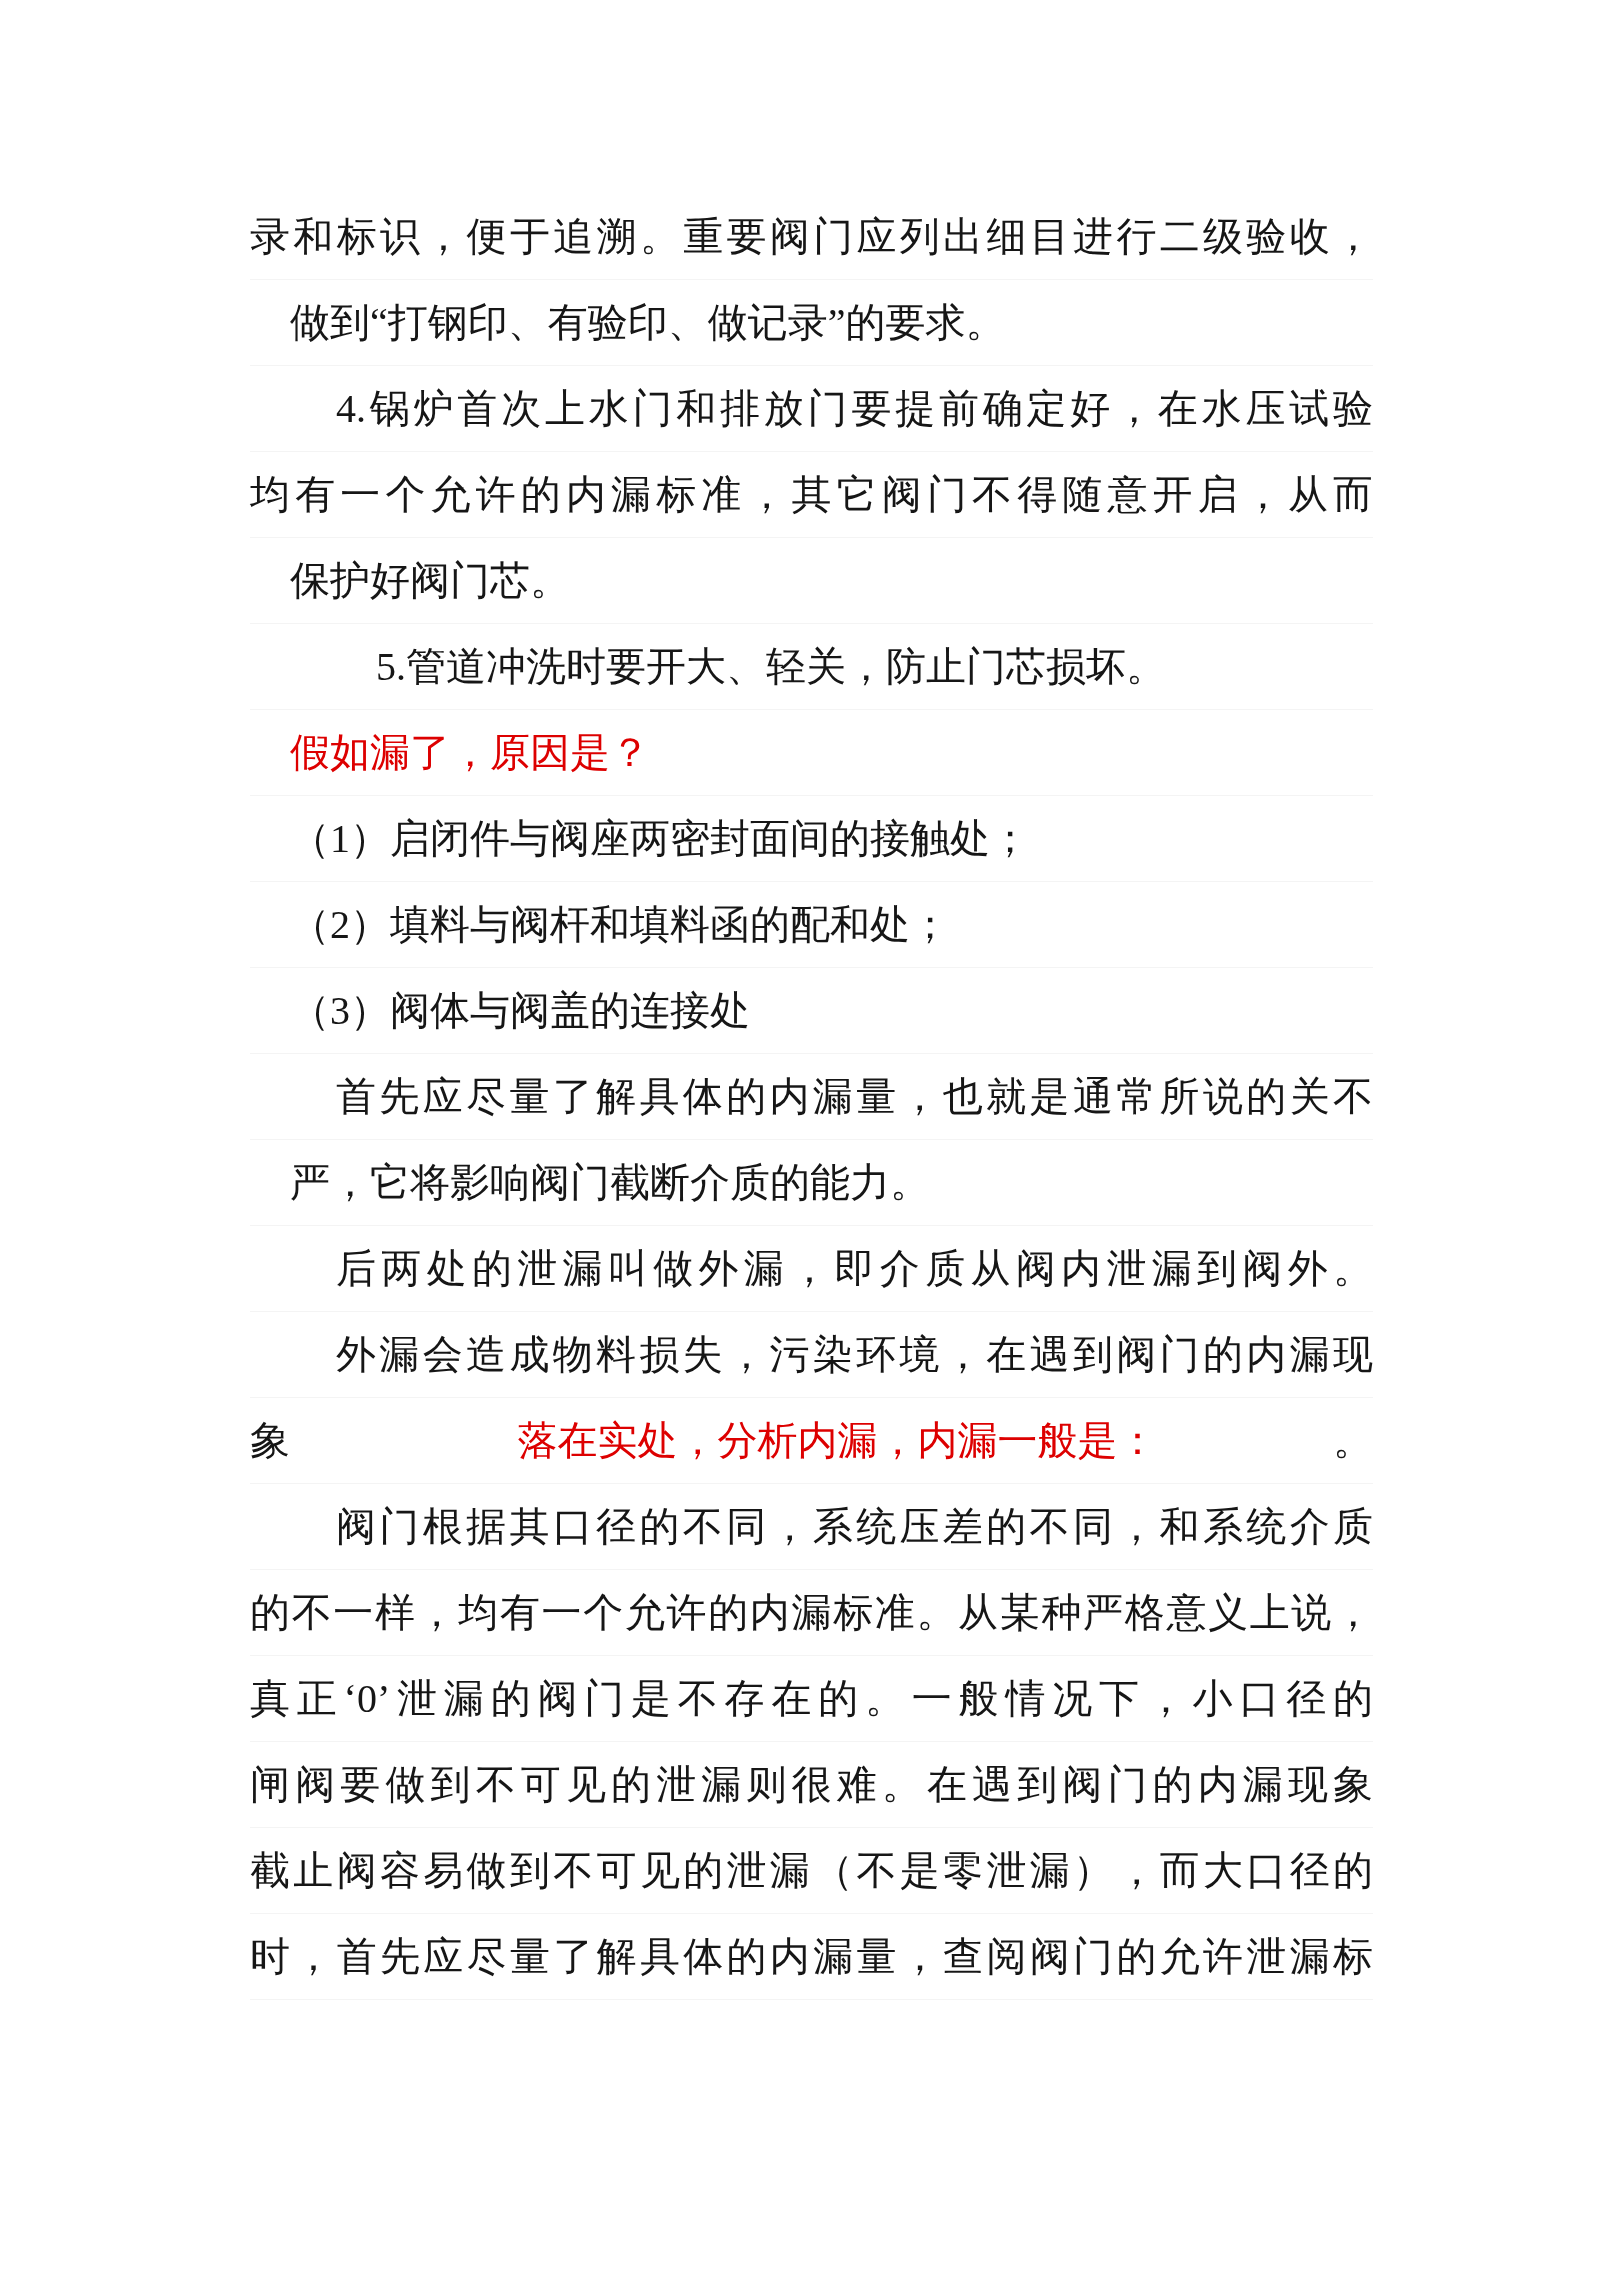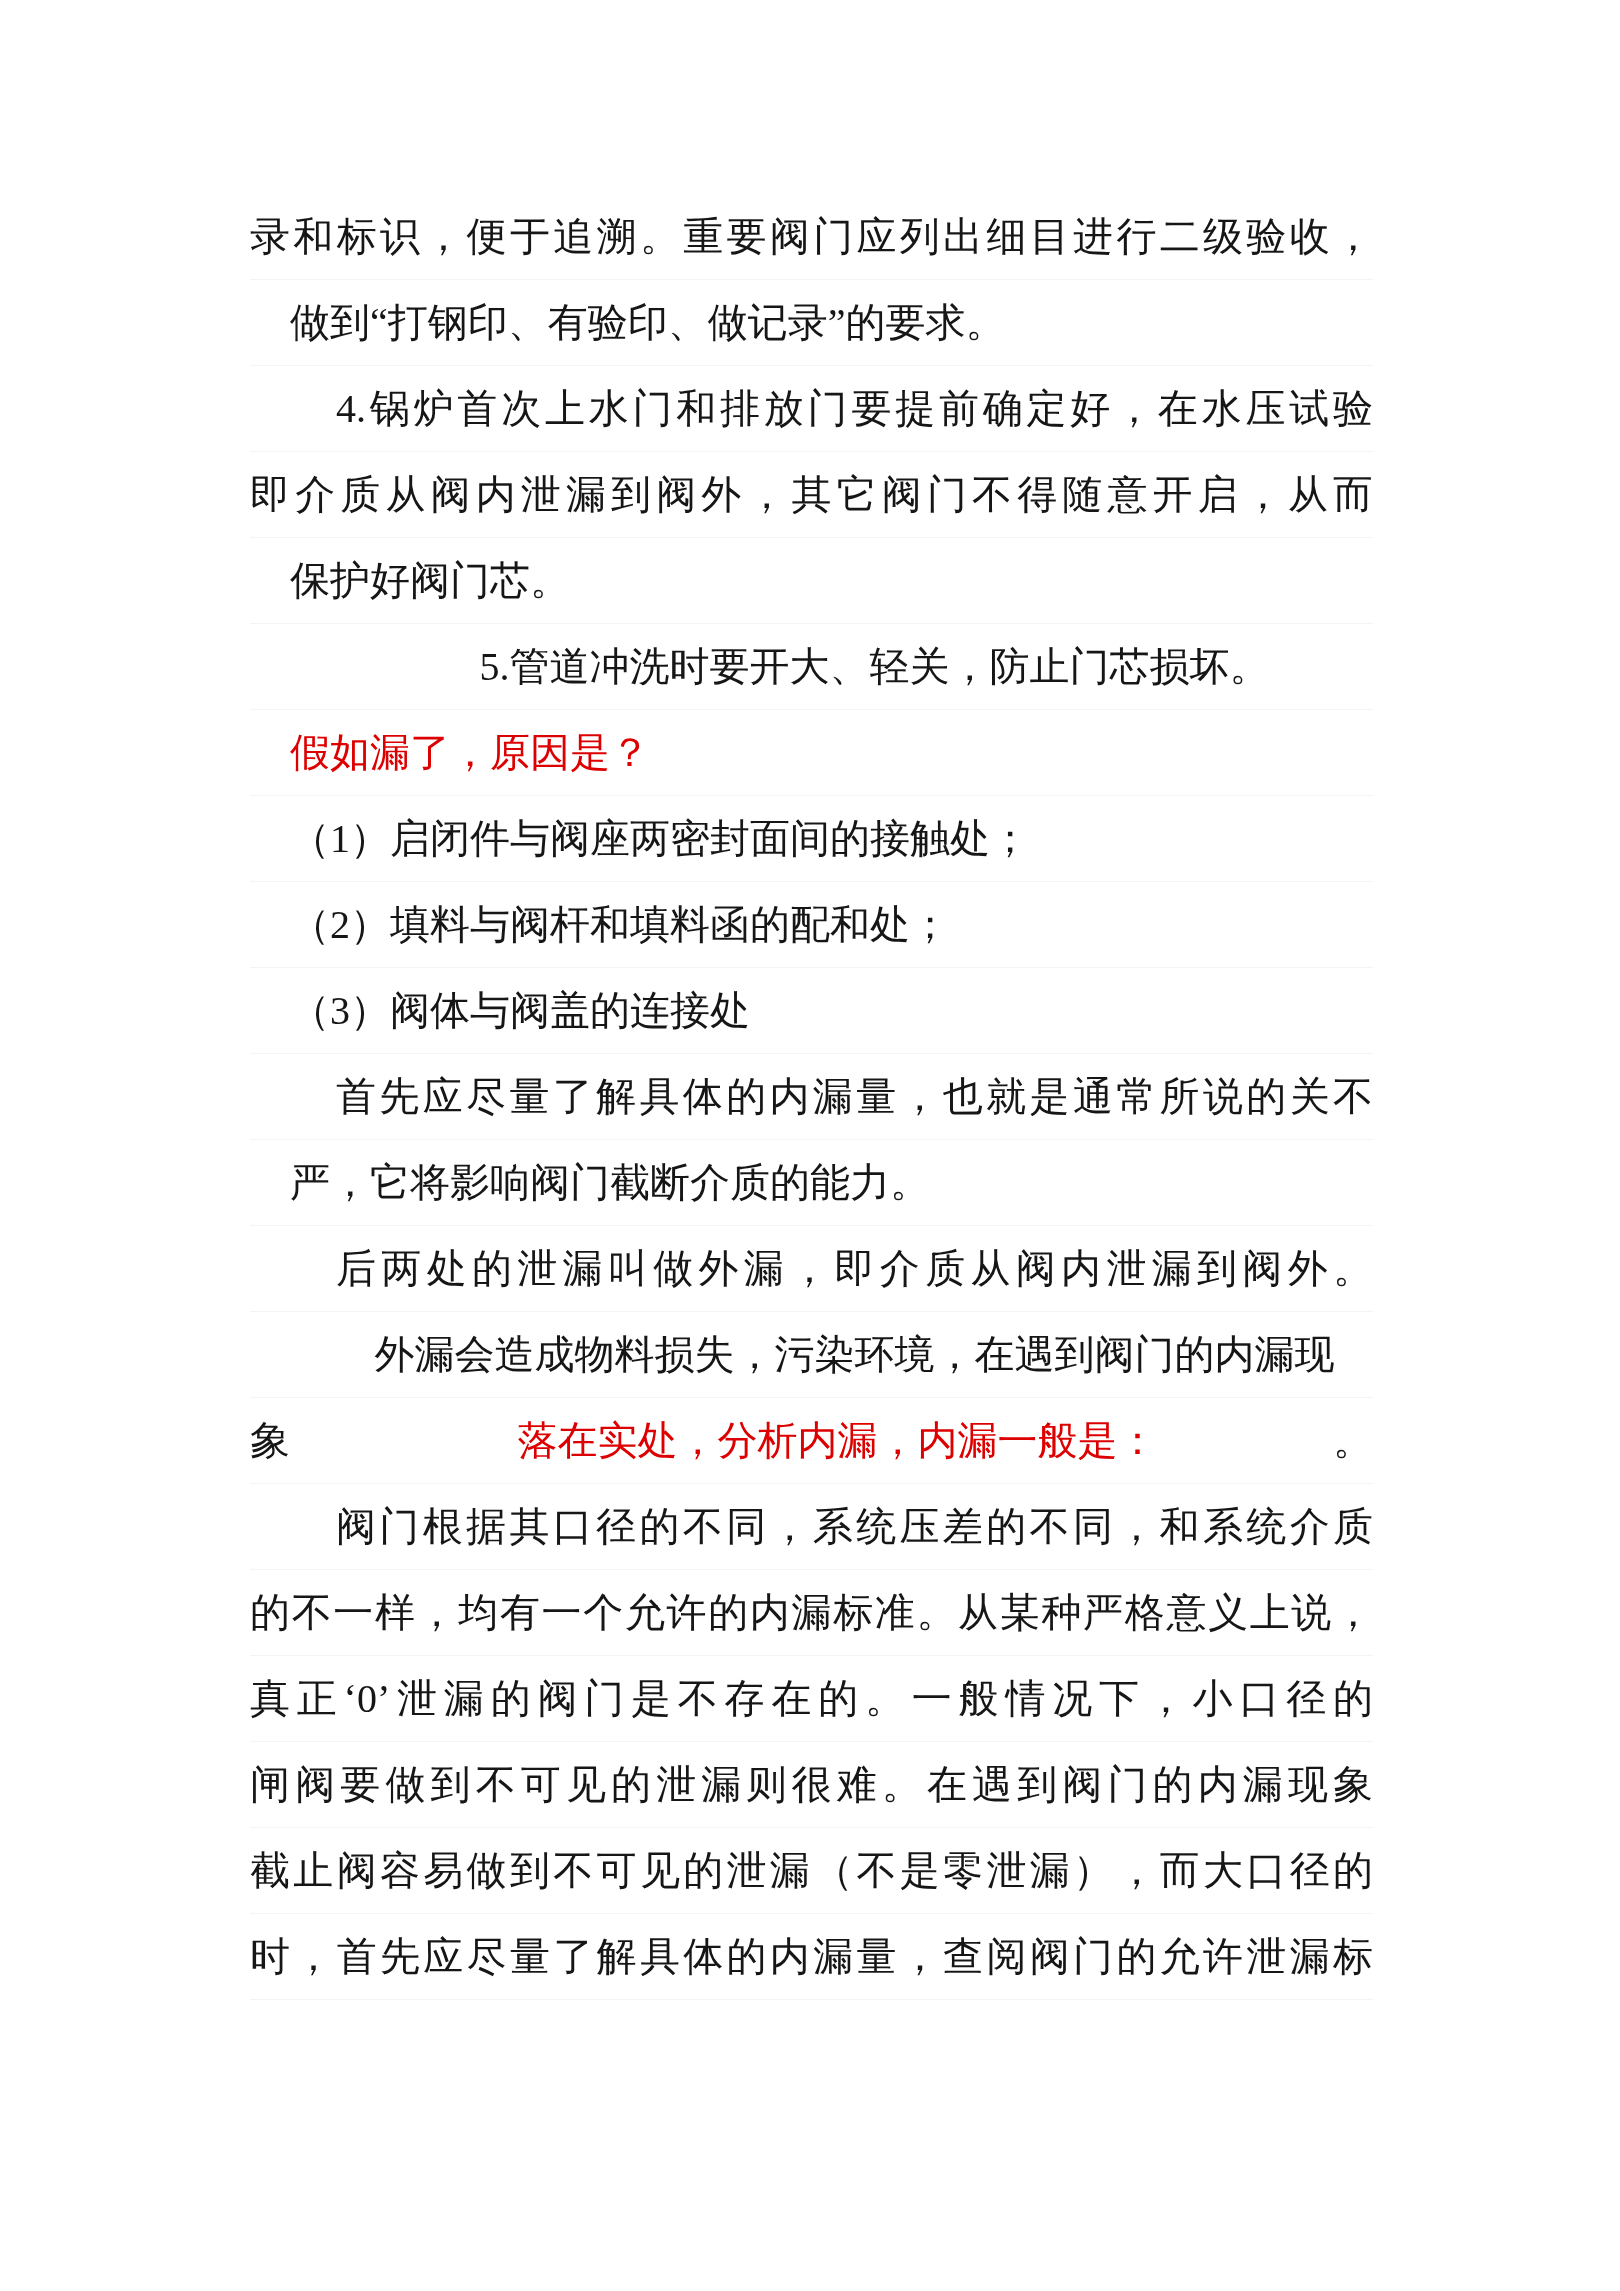--- a/index.html
+++ b/index.html
@@ -28,35 +28,35 @@
     line-height: 86px;
     font-size: 40px;
     color: #161616;
     letter-spacing: 0;
   }
   .short { white-space: nowrap; margin-left: 40px; }
   .fill {
     text-align: justify;
     text-align-last: justify;
   }
-  .indent { text-indent: 86px; text-align: center; }
+  .indent { text-indent: 86px; }
   .red {
     color: #dd0000;
     font-weight: 400;
   }
   .pad { padding-left: 11.8px; text-align: center; }
 </style>
 </head>
 <body>
 
 <main class="page">
   <div class="ln fill">录和标识，便于追溯。重要阀门应列出细目进行二级验收，</div>
   <div class="ln short">做到“打钢印、有验印、做记录”的要求。</div>
   <div class="ln fill indent">4.锅炉首次上水门和排放门要提前确定好，在水压试验</div>
-  <div class="ln fill">即介质从阀内泄漏到阀外，其它阀门不得随意开启，从而</div>
+  <div class="ln fill">均有一个允许的内漏标准，其它阀门不得随意开启，从而</div>
   <div class="ln short">保护好阀门芯。</div>
   <div class="ln short indent">5.管道冲洗时要开大、轻关，防止门芯损坏。</div>
   <div class="ln short red">假如漏了，原因是？</div>
   <div class="ln short">（1）启闭件与阀座两密封面间的接触处；</div>
   <div class="ln short">（2）填料与阀杆和填料函的配和处；</div>
   <div class="ln short">（3）阀体与阀盖的连接处</div>
   <div class="ln fill indent">首先应尽量了解具体的内漏量，也就是通常所说的关不</div>
   <div class="ln short">严，它将影响阀门截断介质的能力。</div>
   <div class="ln fill indent">后两处的泄漏叫做外漏，即介质从阀内泄漏到阀外。</div>
   <div class="ln fill indent">外漏会造成物料损失，污染环境，在遇到阀门的内漏现象。</div>

